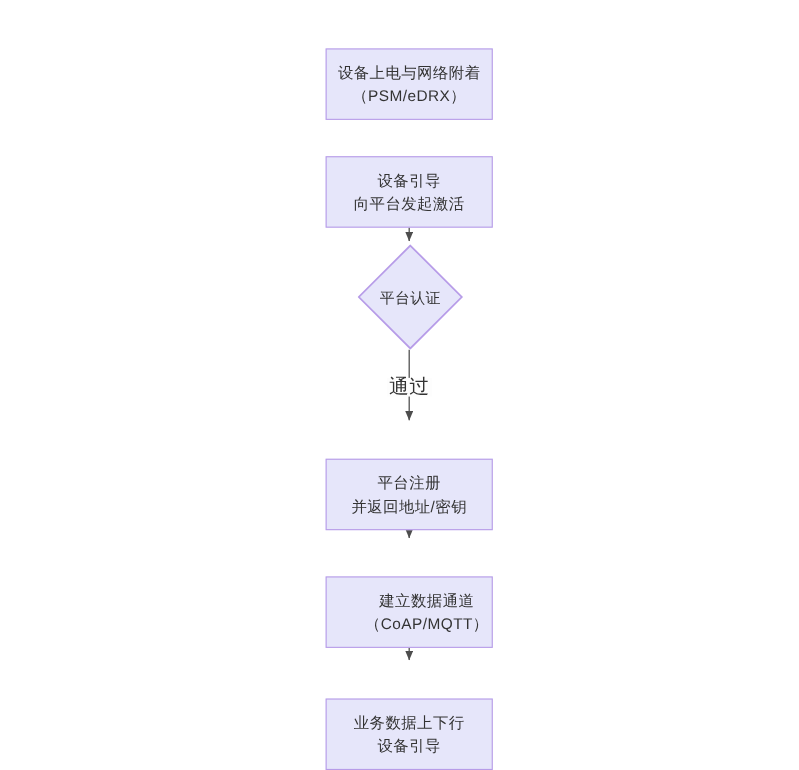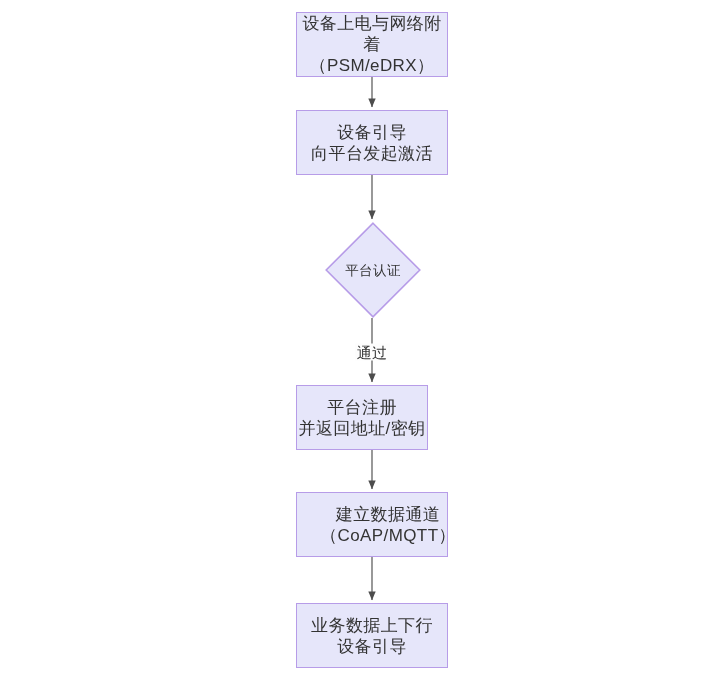--- a/index.html
+++ b/index.html
@@ -30,23 +30,24 @@
     display: flex;
     align-items: center;
     justify-content: center;
     text-align: center;
   }
 
   .process-node {
     background: #e6e6fa;
     border: 1.6px solid #b79ce8;
     color: #333333;
-    font-size: 17px;
+    font-size: 14px;
     line-height: 21px;
     letter-spacing: 0.4px;
+    margin-top: 32px;
   }
 
   .decision-node {
     background: transparent;
     border: none;
   }
   .decision-node .diamond-shape {
     position: absolute;
     left: 0;
     top: 0;
@@ -75,21 +76,21 @@
     top: 0;
     width: 726px;
     height: 700px;
     pointer-events: none;
   }
 
   .edge-label {
     position: absolute;
     background: #fdfdfd;
     color: #333333;
-    font-size: 15px;
+    font-size: 18px;
     line-height: 15px;
     letter-spacing: 0.3px;
     padding: 1px 2px;
     white-space: nowrap;
     transform: translate(-50%, -50%);
     z-index: 3;
   }
 </style>
 </head>
 <body>
@@ -126,21 +127,21 @@
 向平台发起激活</div>
   </div>
 
   <div class="node decision-node" style="left:325px; top:222px; width:96px; height:96px;">
     <svg class="diamond-shape" viewBox="0 0 96 96" xmlns="http://www.w3.org/2000/svg">
       <polygon points="48,1.2 94.8,48 48,94.8 1.2,48" fill="#e6e6fa" stroke="#b79ce8" stroke-width="1.6"></polygon>
     </svg>
     <div class="diamond-label">平台认证</div>
   </div>
 
-  <div class="node process-node" style="left:296px; top:385px; width:132px; height:65px;">
+  <div class="node process-node" style="left:296px; top:385px; width:152px; height:65px;">
     <div class="node-text">平台注册
 并返回地址/密钥</div>
   </div>
 
   <div class="node process-node" style="left:296px; top:492px; width:152px; height:65px;padding-left:32px;">
     <div class="node-text">建立数据通道
 （CoAP/MQTT）</div>
   </div>
 
   <div class="node process-node" style="left:296px; top:603px; width:152px; height:65px;">

